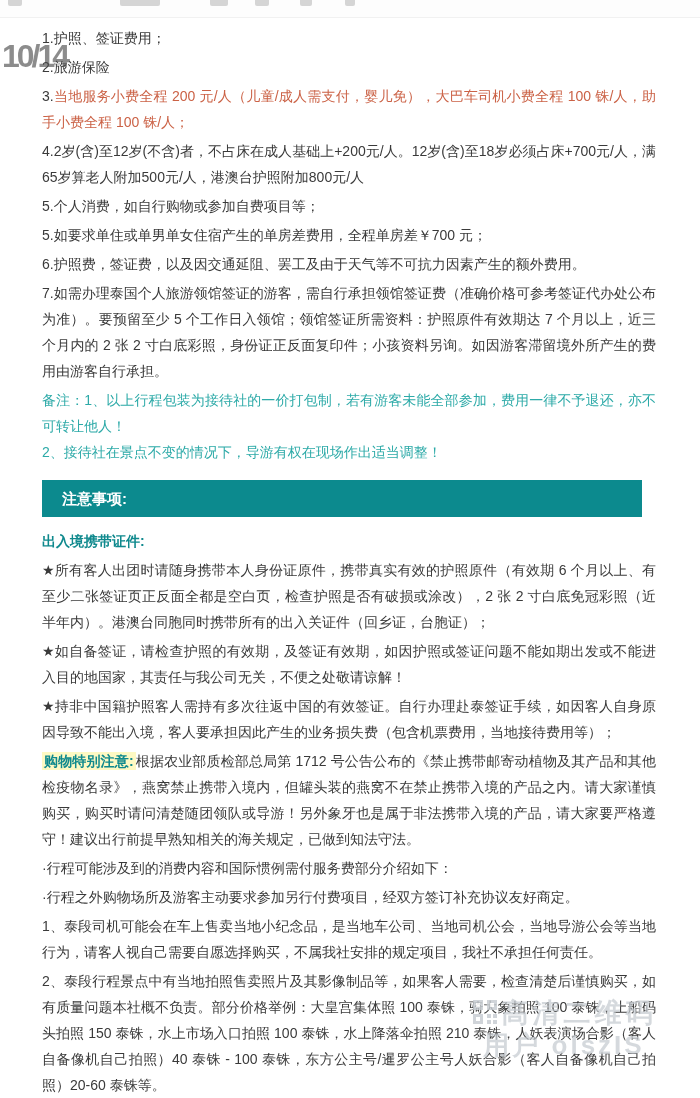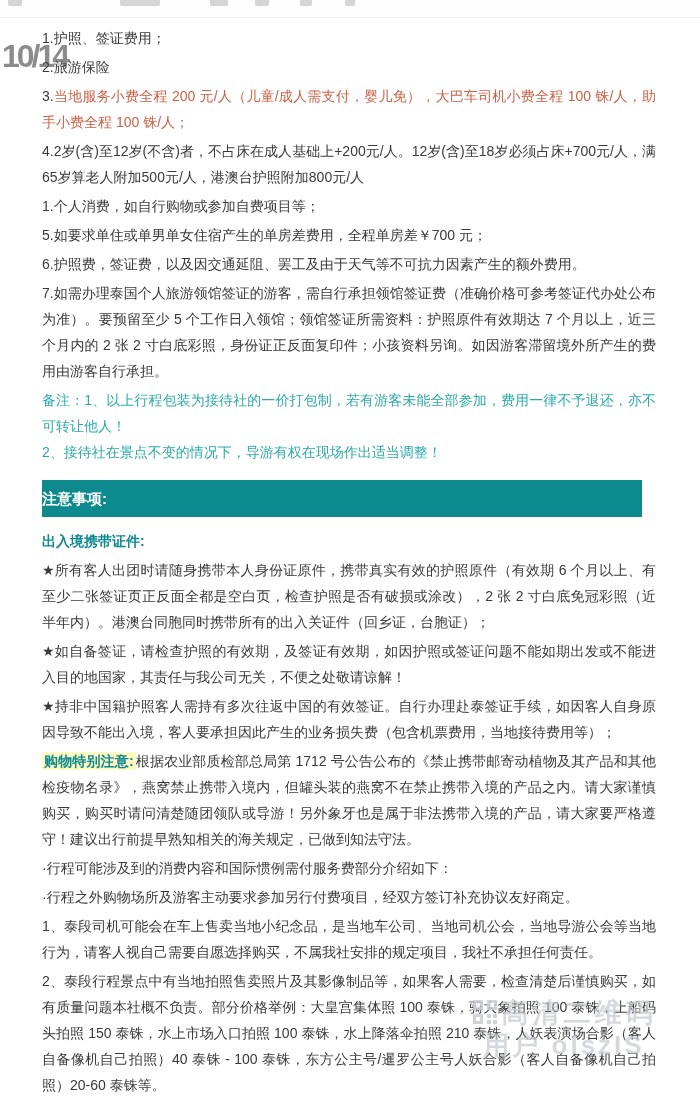--- a/index.html
+++ b/index.html
@@ -25,21 +25,21 @@
     font-size:14px;line-height:26px;color:#3a3a3a;
     margin:0 0 3px 0;text-align:justify;
   }
   .t-normal{color:#3a3a3a;}
   .t-orange{color:#cb6246;}
   .t-teal{color:#2daaa8;}
   .t-tealbold{color:#0f898d;font-weight:700;}
   .t-hl{color:#0f898d;font-weight:700;background:#fef9c3;padding:1px 2px;}
   .bar{
     background:#0c8a8e;color:#ffffff;font-weight:700;font-size:15px;
-    height:37px;line-height:37px;
+    height:37px;line-height:37px;padding-left:20px;
     margin:15px 14px 11px 0;
   }
   
   .wm-page{
     position:absolute;left:2px;top:38px;z-index:6;
     font-size:32px;font-weight:700;letter-spacing:-3px;
     color:rgba(70,70,70,0.62);pointer-events:none;
   }
   
   .wm-corner{
@@ -61,21 +61,21 @@
   <span class="smudge" style="left:255px;width:14px;"></span>
   <span class="smudge" style="left:300px;width:12px;"></span>
   <span class="smudge" style="left:345px;width:10px;"></span>
 </div>
 
 <div class="doc">
     <div class="para"><span class="t-normal">1.护照、签证费用；</span></div>
     <div class="para"><span class="t-normal">2.旅游保险</span></div>
     <div class="para"><span class="t-normal">3.</span><span class="t-orange">当地服务小费全程 200 元/人（儿童/成人需支付，婴儿免），大巴车司机小费全程 100 铢/人，助手小费全程 100 铢/人；</span></div>
     <div class="para"><span class="t-normal">4.2岁(含)至12岁(不含)者，不占床在成人基础上+200元/人。12岁(含)至18岁必须占床+700元/人，满65岁算老人附加500元/人，港澳台护照附加800元/人</span></div>
-    <div class="para"><span class="t-normal">1.个人消费，如自行购物或参加自费项目等；</span></div>
+    <div class="para"><span class="t-normal">5.个人消费，如自行购物或参加自费项目等；</span></div>
     <div class="para"><span class="t-normal">5.如要求单住或单男单女住宿产生的单房差费用，全程单房差￥700 元；</span></div>
     <div class="para"><span class="t-normal">6.护照费，签证费，以及因交通延阻、罢工及由于天气等不可抗力因素产生的额外费用。</span></div>
     <div class="para"><span class="t-normal">7.如需办理泰国个人旅游领馆签证的游客，需自行承担领馆签证费（准确价格可参考签证代办处公布为准）。要预留至少 5 个工作日入领馆；领馆签证所需资料：护照原件有效期达 7 个月以上，近三个月内的 2 张 2 寸白底彩照，身份证正反面复印件；小孩资料另询。如因游客滞留境外所产生的费用由游客自行承担。</span></div>
     <div class="para"><span class="t-teal">备注：1、以上行程包装为接待社的一价打包制，若有游客未能全部参加，费用一律不予退还，亦不可转让他人！</span><br><span class="t-teal">2、接待社在景点不变的情况下，导游有权在现场作出适当调整！</span></div>
     <div class="bar">注意事项:</div>
     <div class="para"><span class="t-tealbold">出入境携带证件:</span></div>
     <div class="para"><span class="t-normal">★所有客人出团时请随身携带本人身份证原件，携带真实有效的护照原件（有效期 6 个月以上、有至少二张签证页正反面全都是空白页，检查护照是否有破损或涂改），2 张 2 寸白底免冠彩照（近半年内）。港澳台同胞同时携带所有的出入关证件（回乡证，台胞证）；</span></div>
     <div class="para"><span class="t-normal">★如自备签证，请检查护照的有效期，及签证有效期，如因护照或签证问题不能如期出发或不能进入目的地国家，其责任与我公司无关，不便之处敬请谅解！</span></div>
     <div class="para"><span class="t-normal">★持非中国籍护照客人需持有多次往返中国的有效签证。自行办理赴泰签证手续，如因客人自身原因导致不能出入境，客人要承担因此产生的业务损失费（包含机票费用，当地接待费用等）；</span></div>
     <div class="para"><span class="t-hl">购物特别注意:</span><span class="t-normal">根据农业部质检部总局第 1712 号公告公布的《禁止携带邮寄动植物及其产品和其他检疫物名录》，燕窝禁止携带入境内，但罐头装的燕窝不在禁止携带入境的产品之内。请大家谨慎购买，购买时请问清楚随团领队或导游！另外象牙也是属于非法携带入境的产品，请大家要严格遵守！建议出行前提早熟知相关的海关规定，已做到知法守法。</span></div>

